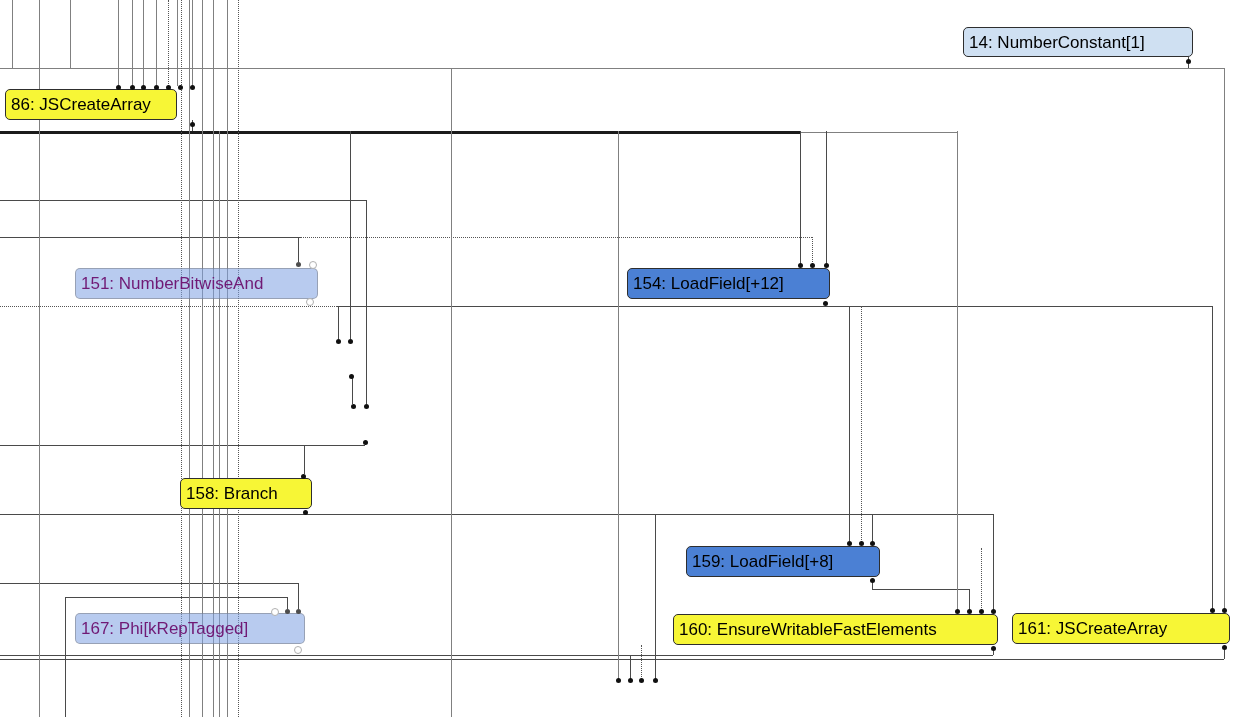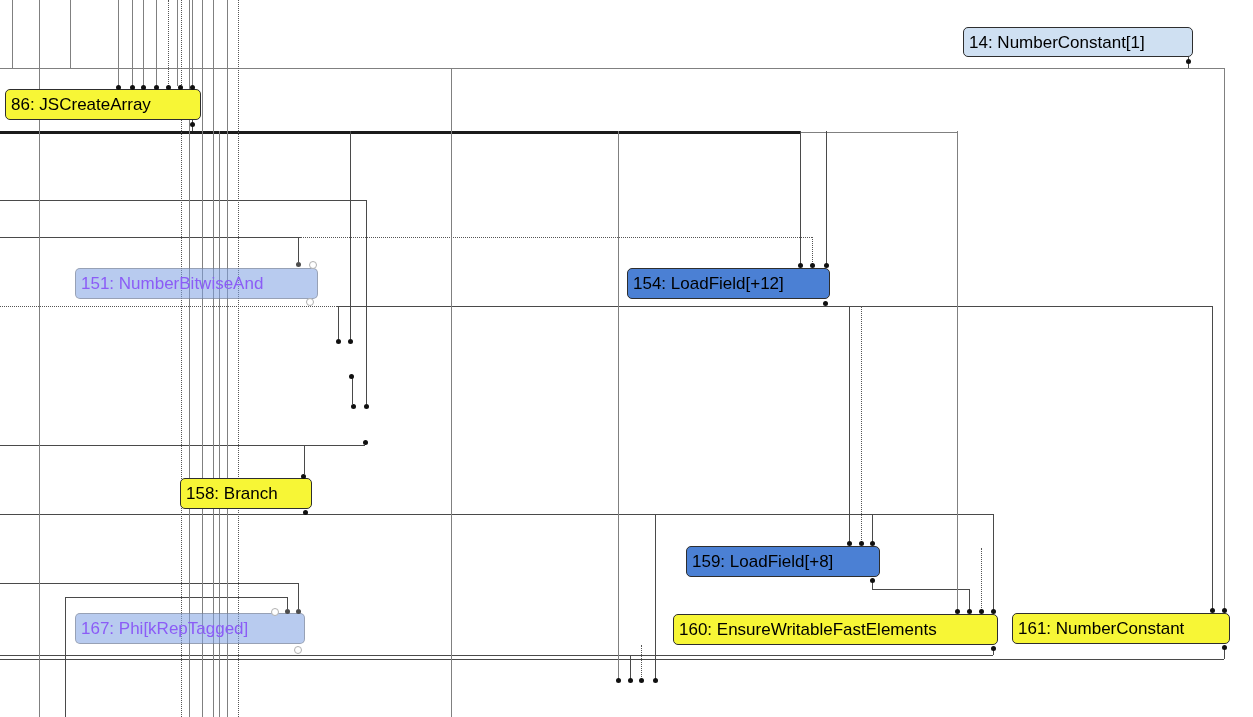--- a/index.html
+++ b/index.html
@@ -15,21 +15,21 @@
   .eh.thick{border-top:3px solid #1b1b1b;}
   .eh.dotted{border-top:1px dotted #555;}
   .ev.dotted{border-left:1px dotted #555;}
   .node{
     position:absolute;z-index:3;box-sizing:border-box;
     border:1px solid #2e2e2e;border-radius:5px;
     font-size:17px;line-height:29px;color:#000;
     padding:0 0 0 5px;white-space:nowrap;overflow:hidden;
     cursor:pointer;
   }
-  .node.faded{border:1px solid rgba(110,110,110,0.45);color:#8b5cf6;}
+  .node.faded{border:1px solid rgba(110,110,110,0.45);color:#701a75;}
   .port{position:absolute;z-index:5;width:5px;height:5px;border-radius:50%;background:#101010;}
   .port.gray{background:#4d4d4d;}
   .hollow{position:absolute;z-index:5;width:6px;height:6px;border-radius:50%;
           border:1px solid #b0b0b0;background:#ffffff;}
 </style>
 </head>
 <body>
 
 <div id="graph-canvas">
     <div class="edge eh gray" style="left: 0px; top: 68px; width: 1224px;"></div>
@@ -91,27 +91,27 @@
     <div class="edge ev gray" style="left: 1224px; top: 68px; height: 541px;"></div>
     <div class="edge ev " style="left: 1224px; top: 646px; height: 13px;"></div>
     <div class="edge ev " style="left: 1188px; top: 57px; height: 11px;"></div>
     <div class="edge ev " style="left: 630px; top: 655px; height: 24px;"></div>
     <div class="edge ev dotted" style="left: 641px; top: 645px; height: 34px;"></div>
     <div class="edge ev " style="left: 655px; top: 514px; height: 165px;"></div>
     <div class="edge ev " style="left: 65px; top: 597px; height: 120px;"></div>
     <div class="edge ev " style="left: 287px; top: 597px; height: 12px;"></div>
     <div class="edge ev " style="left: 298px; top: 583px; height: 26px;"></div>
     <div class="node" style="left: 963px; top: 27px; width: 230px; height: 30px; background: rgb(207, 224, 242);">14: NumberConstant[1]</div>
-    <div class="node" style="left: 5px; top: 89px; width: 196px; height: 31px; background: rgb(247, 246, 54);">86: JSCreateArray</div>
+    <div class="node" style="left: 5px; top: 89px; width: 172px; height: 31px; background: rgb(247, 246, 54);">86: JSCreateArray</div>
     <div class="node faded" style="left: 75px; top: 268px; width: 243px; height: 31px; background: rgba(125, 160, 225, 0.55);">151: NumberBitwiseAnd</div>
     <div class="node" style="left: 627px; top: 268px; width: 203px; height: 31px; background: rgb(75, 128, 212);">154: LoadField[+12]</div>
     <div class="node" style="left: 180px; top: 478px; width: 132px; height: 31px; background: rgb(247, 246, 54);">158: Branch</div>
     <div class="node" style="left: 686px; top: 546px; width: 194px; height: 31px; background: rgb(75, 128, 212);">159: LoadField[+8]</div>
     <div class="node" style="left: 673px; top: 614px; width: 325px; height: 31px; background: rgb(247, 246, 54);">160: EnsureWritableFastElements</div>
-    <div class="node" style="left: 1012px; top: 613px; width: 218px; height: 31px; background: rgb(247, 246, 54);">161: NumberConstant</div>
+    <div class="node" style="left: 1012px; top: 613px; width: 218px; height: 31px; background: rgb(247, 246, 54);">161: JSCreateArray</div>
     <div class="node faded" style="left: 75px; top: 613px; width: 230px; height: 31px; background: rgba(125, 160, 225, 0.55);">167: Phi[kRepTagged]</div>
     <div class="port" style="left: 1185.5px; top: 58.5px;"></div>
     <div class="port" style="left: 115.5px; top: 84.5px;"></div>
     <div class="port" style="left: 129.5px; top: 84.5px;"></div>
     <div class="port" style="left: 140.5px; top: 84.5px;"></div>
     <div class="port" style="left: 153.5px; top: 84.5px;"></div>
     <div class="port" style="left: 165.5px; top: 84.5px;"></div>
     <div class="port" style="left: 177.5px; top: 84.5px;"></div>
     <div class="port" style="left: 189.5px; top: 84.5px;"></div>
     <div class="port" style="left: 189.5px; top: 121.5px;"></div>

